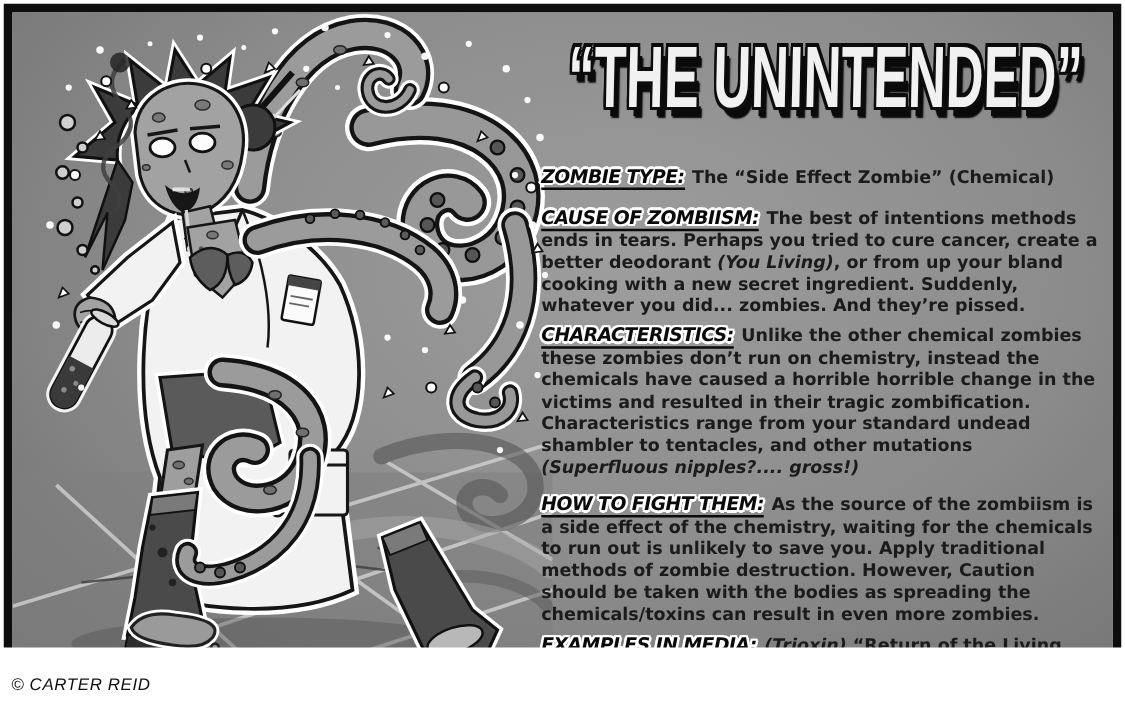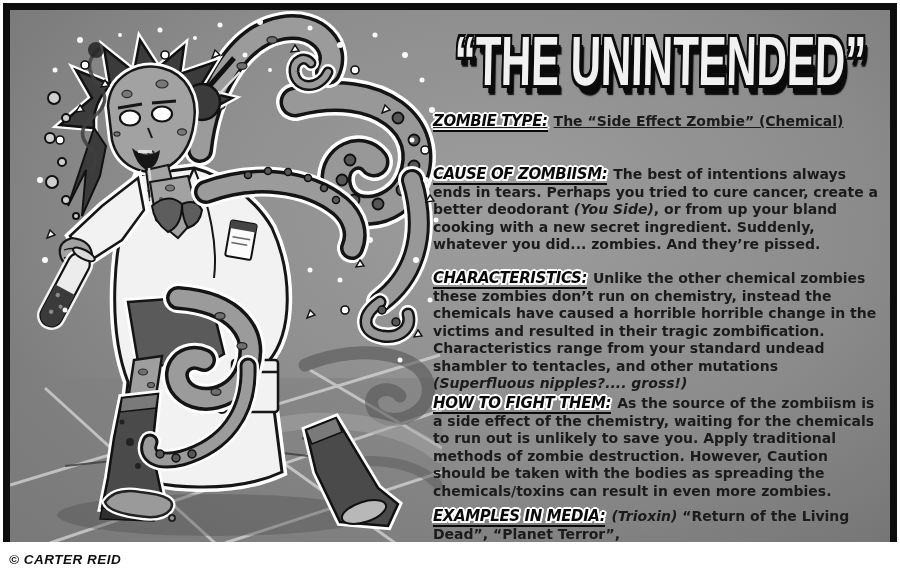--- a/index.html
+++ b/index.html
@@ -14,31 +14,31 @@
          display:flex;align-items:center;justify-content:center;}
   .title-text{font-family:"Liberation Sans",sans-serif;font-weight:bold;font-size:45px;
          white-space:nowrap;color:#f1f1f1;letter-spacing:0px;
          transform:scale(0.93,1.55) skewX(-2deg);
          text-shadow:-2px -2px 0 #0c0c0c,2px -2px 0 #0c0c0c,-2px 2px 0 #0c0c0c,2px 2px 0 #0c0c0c,
                      0 -2px 0 #0c0c0c,0 2px 0 #0c0c0c,-2px 0 0 #0c0c0c,2px 0 0 #0c0c0c,
                      4px 5px 0 #0a0a0a,5px 6px 1px #0a0a0a;}
 
   .section{position:absolute;left:423px;width:446px;margin:0;
            font-size:14px;line-height:17.5px;font-weight:bold;color:#1b1b1b;}
-  .s0{top:103px;text-decoration:underline;} .s1{top:156px;} .s2{top:260px;} .s3{top:385px;} .s4{top:498px;}
+  .s0{top:123px;} .s1{top:156px;} .s2{top:250px;} .s3{top:385px;} .s4{top:498px;}
   .hd{font-family:"DejaVu Sans",sans-serif;font-style:italic;font-weight:bold;
       font-size:15px;letter-spacing:-0.4px;color:#0a0a0a;text-transform:uppercase;
       border-bottom:2.5px solid #0a0a0a;padding-bottom:0px;margin-right:6px;
       text-shadow:-1.5px -1.5px 0 #fff,1.5px -1.5px 0 #fff,-1.5px 1.5px 0 #fff,1.5px 1.5px 0 #fff,
                   -2px 0 0 #fff,2px 0 0 #fff,0 2px 0 #fff,0 -2px 0 #fff;}
   .it{font-style:italic;}
 
   .footer{position:absolute;left:0;right:0;bottom:0;height:26px;background:#ffffff;
-          display:flex;align-items:center;justify-content:space-between;padding:4px 9px;
-          font-family:"Liberation Sans",sans-serif;font-weight:bold;font-style:italic;
+          display:flex;align-items:center;justify-content:space-between;padding:16px 9px;
+          font-family:"Liberation Sans",sans-serif;font-weight:normal;font-style:italic;
           font-size:13.5px;color:#101010;letter-spacing:0.5px;}
 </style>
 </head>
 <body>
 
 <div class="stage">
   <div class="frame">
     <div class="panel">
 
       <svg class="art" viewBox="0 0 432 533" aria-hidden="true">
@@ -311,21 +311,21 @@
       </svg>
 
       <div class="title">
         <span class="title-text">“THE UNINTENDED”</span>
       </div>
 
       <p class="section s0">
         <span class="hd">ZOMBIE TYPE:</span><span>The “Side Effect Zombie” (Chemical)</span><span class="it"></span><span></span>
       </p>
       <p class="section s1">
-        <span class="hd">CAUSE OF ZOMBIISM:</span><span>The best of intentions always ends in tears.  Perhaps you tried to cure cancer, create a better deodorant </span><span class="it">(You Side)</span><span>, or from up your bland cooking with a new secret ingredient.   Suddenly, whatever you did... zombies.  And they’re pissed.</span>
+        <span class="hd">CAUSE OF ZOMBIISM:</span><span>The best of intentions methods ends in tears.  Perhaps you tried to cure cancer, create a better deodorant </span><span class="it">(You Living)</span><span>, or from up your bland cooking with a new secret ingredient.   Suddenly, whatever you did... zombies.  And they’re pissed.</span>
       </p>
       <p class="section s2">
         <span class="hd">CHARACTERISTICS:</span><span>Unlike the other chemical zombies these zombies don’t run on chemistry, instead the chemicals have caused a horrible horrible change in the victims and resulted in their tragic zombification.  Characteristics range from your standard undead shambler to tentacles, and other mutations </span><span class="it">(Superfluous nipples?.... gross!)</span><span></span>
       </p>
       <p class="section s4">
         <span class="hd">EXAMPLES IN MEDIA:</span><span></span><span class="it">(Trioxin)</span><span> “Return of the Living Dead”, “Planet Terror”,</span>
       </p>
       <p class="section s3">
         <span class="hd">HOW TO FIGHT THEM:</span><span>As the source of the zombiism is a side effect of the chemistry, waiting for the chemicals to run out is unlikely to save you.  Apply traditional methods of zombie destruction.  However, Caution should be taken with the bodies as spreading the chemicals/toxins  can result in even more zombies.</span><span class="it"></span><span></span>
       </p>

